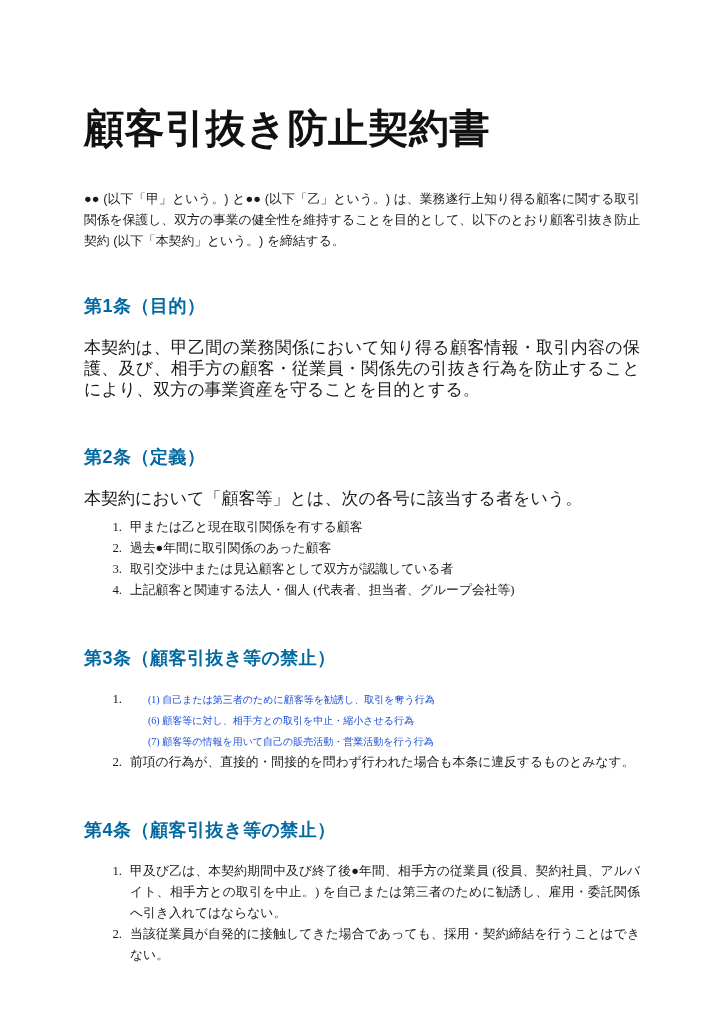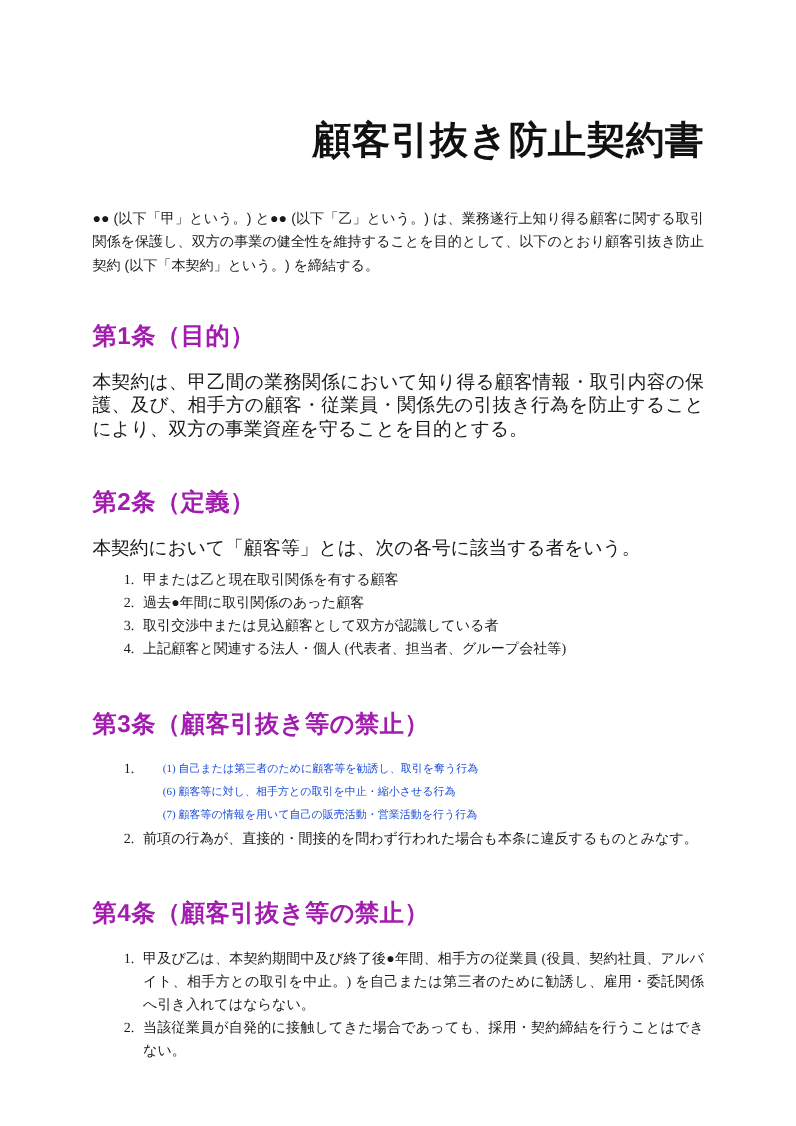--- a/index.html
+++ b/index.html
@@ -23,22 +23,22 @@
     height: 1024px;
     box-sizing: border-box;
     padding: 0 84px 0 84px;
     background: #ffffff;
   }
 
   
   .doc-title {
     margin: 0;
     padding-top: 108px;
-    text-align: right;
-    font-size: 35px;
+    text-align: left;
+    font-size: 40px;
     line-height: 40px;
     font-weight: bold;
     letter-spacing: 0.5px;
     color: #111111;
   }
 
   
   .intro {
     margin: 0;
     padding-top: 40px;
@@ -52,25 +52,25 @@
   .article {
     margin: 0;
   }
   .article-1 { padding-top: 42px; }
   .article-2 { padding-top: 44px; }
   .article-3 { padding-top: 44px; }
   .article-4 { padding-top: 44px; }
 
   .article-heading {
     margin: 0 0 18px 0;
-    font-size: 22px;
+    font-size: 18px;
     line-height: 26px;
     font-weight: bold;
     letter-spacing: 0.5px;
-    color: #a21caf;
+    color: #0369a1;
   }
 
   .article-body {
     margin: 0;
     font-size: 17px;
     line-height: 21px;
     text-align: justify;
     color: #1a1a1a;
   }
 

